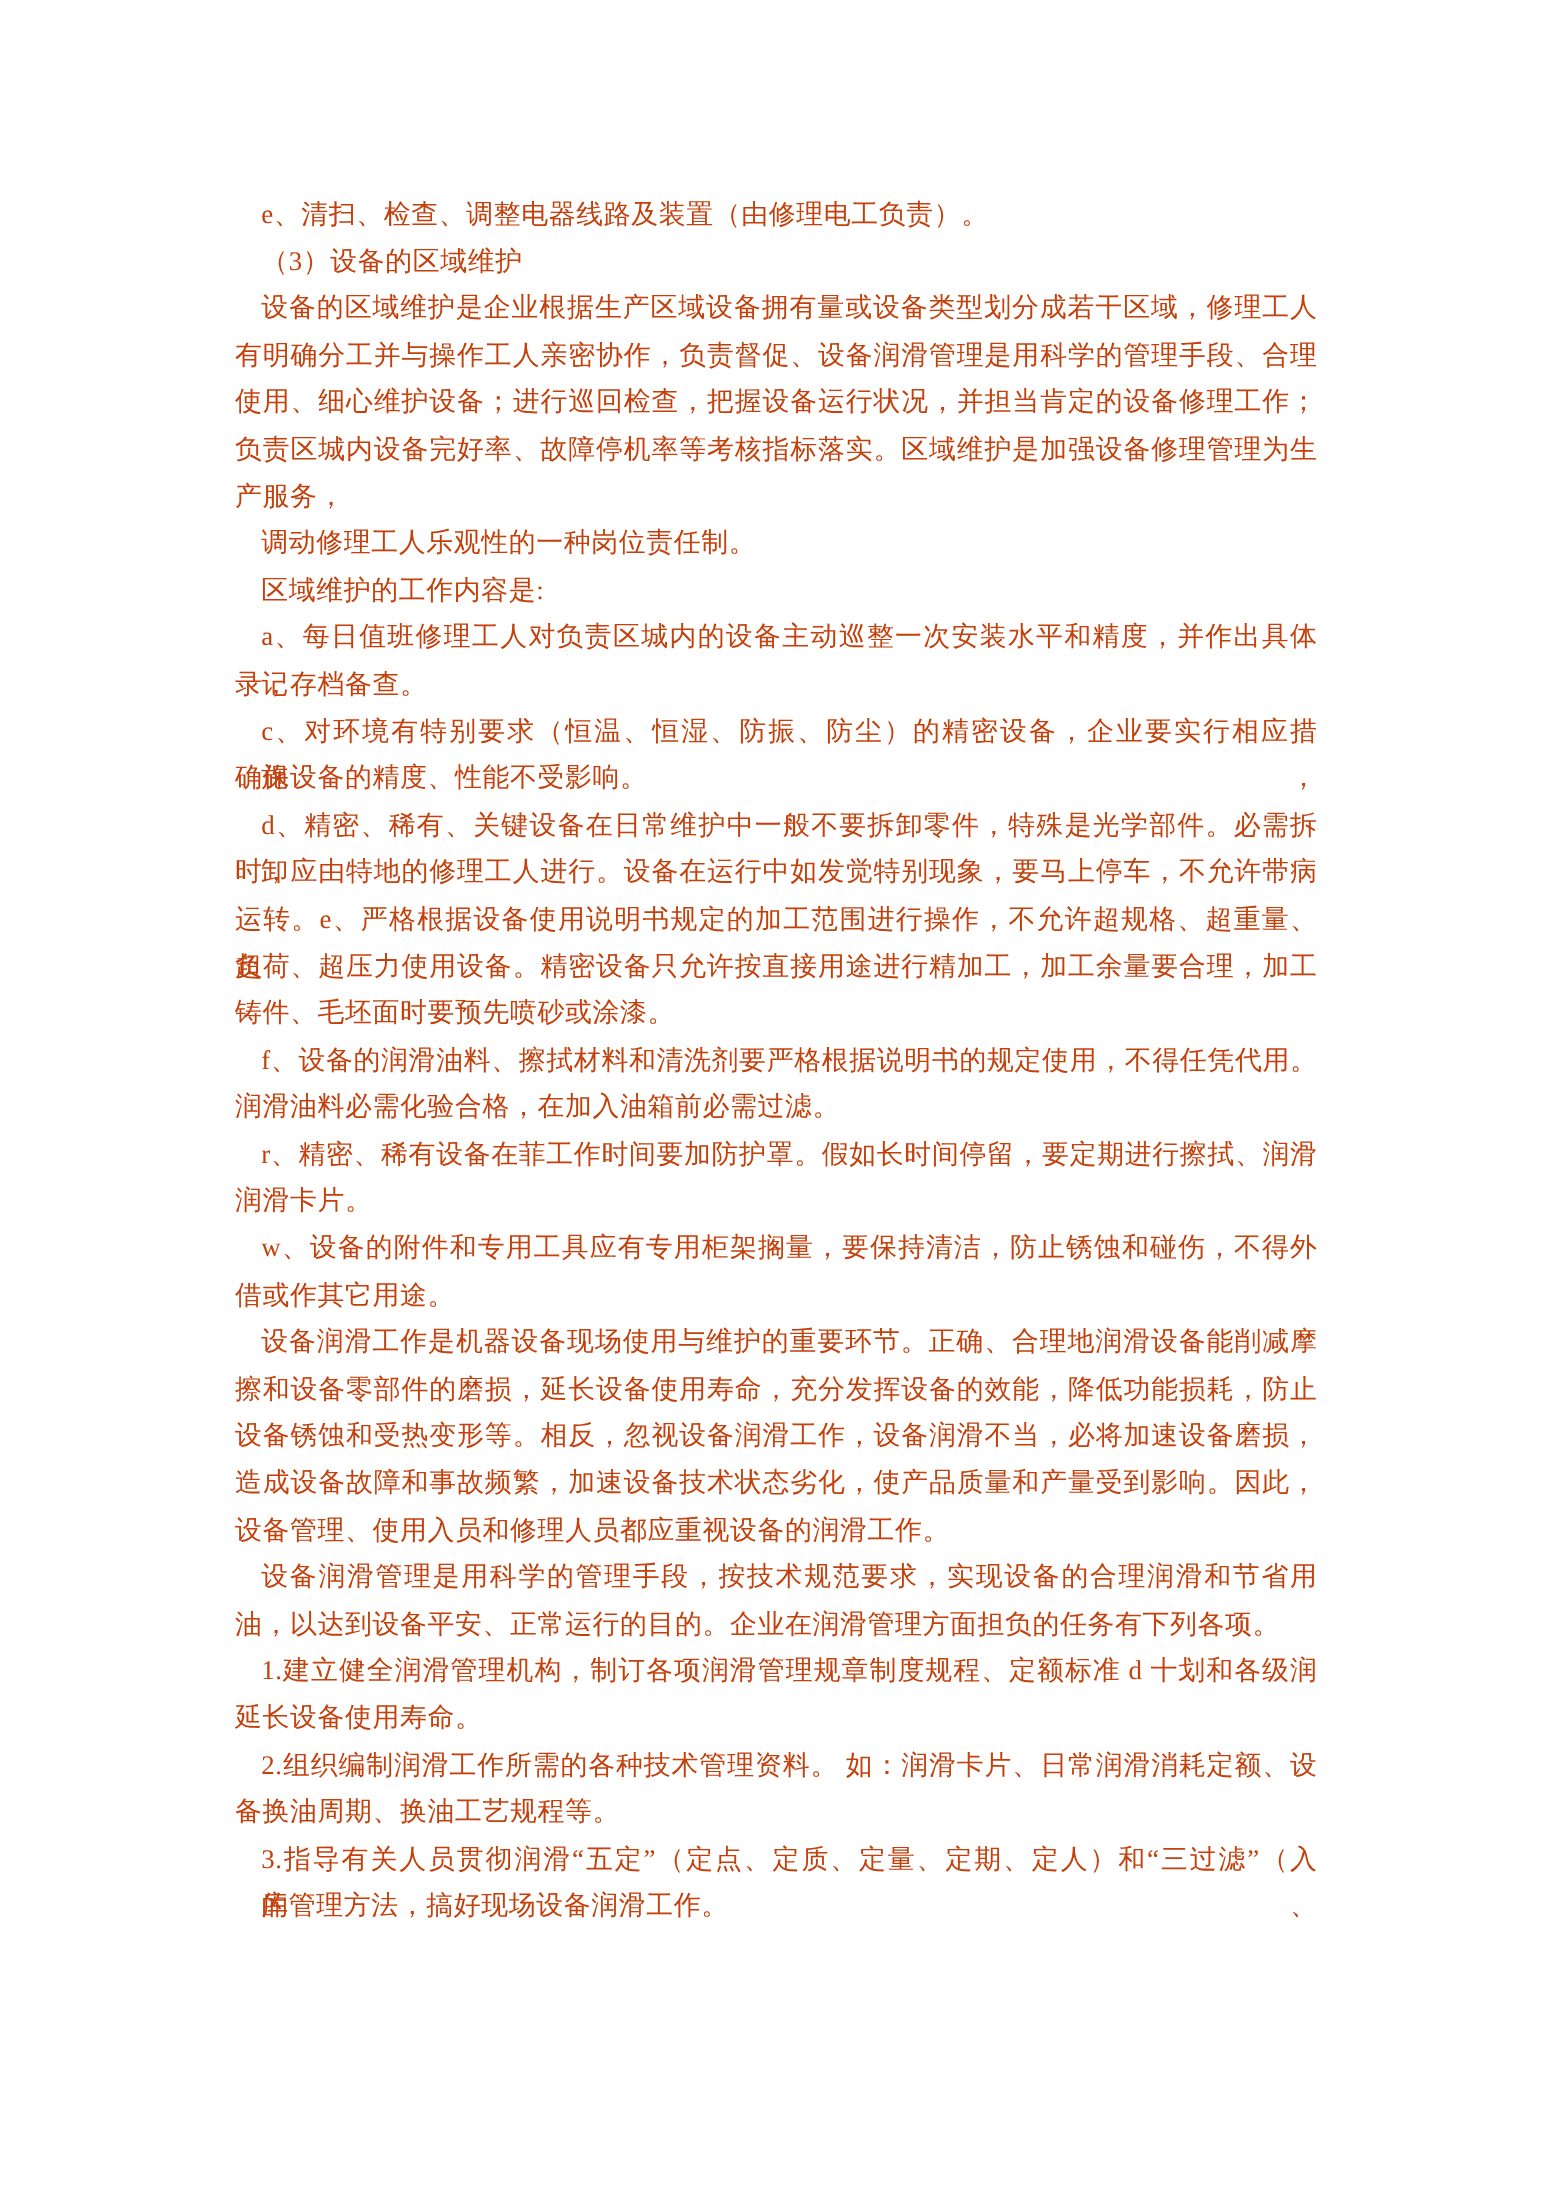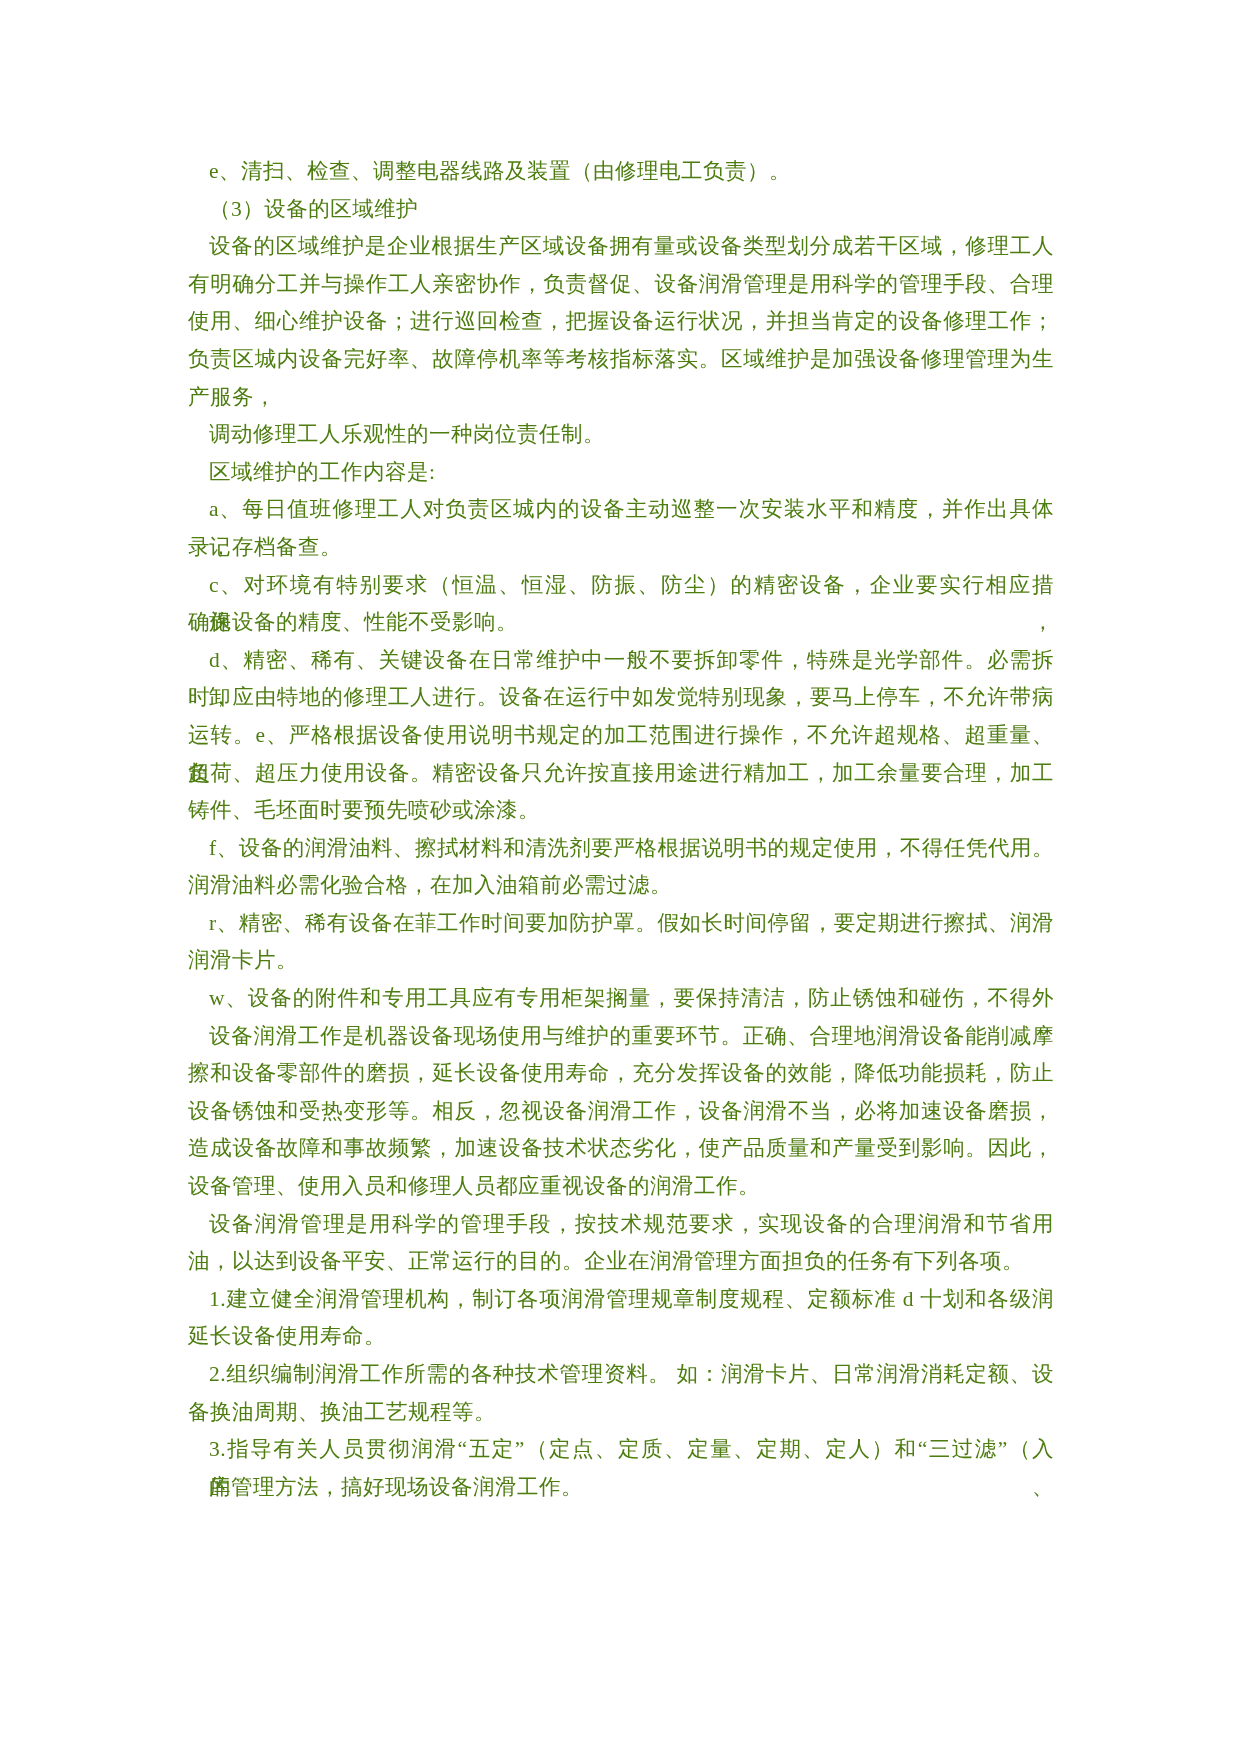--- a/index.html
+++ b/index.html
@@ -25,21 +25,21 @@
   .text-block {
     position: absolute;
     left: 188px;
     top: 153px;
     width: 866px;
   }
   .line {
     height: 37.6px;
     line-height: 37.6px;
     font-size: 21.5px;
-    color: #4d7c0f;
+    color: #c2410c;
     white-space: nowrap;
     text-align: left;
     letter-spacing: 0.5px;
   }
   .line.indent {
     padding-left: 21px;
   }
   .line.justify {
     white-space: normal;
     text-align: justify;
@@ -67,20 +67,21 @@
       <div class="line indent justify">d、精密、稀有、关键设备在日常维护中一般不要拆卸零件，特殊是光学部件。必需拆卸</div>
       <div class="line justify">时，应由特地的修理工人进行。设备在运行中如发觉特别现象，要马上停车，不允许带病</div>
       <div class="line justify">运转。e、严格根据设备使用说明书规定的加工范围进行操作，不允许超规格、超重量、超</div>
       <div class="line justify">负荷、超压力使用设备。精密设备只允许按直接用途进行精加工，加工余量要合理，加工</div>
       <div class="line">铸件、毛坯面时要预先喷砂或涂漆。</div>
       <div class="line indent justify">f、设备的润滑油料、擦拭材料和清洗剂要严格根据说明书的规定使用，不得任凭代用。</div>
       <div class="line">润滑油料必需化验合格，在加入油箱前必需过滤。</div>
       <div class="line indent justify">r、精密、稀有设备在菲工作时间要加防护罩。假如长时间停留，要定期进行擦拭、润滑</div>
       <div class="line">润滑卡片。</div>
       <div class="line indent justify">w、设备的附件和专用工具应有专用柜架搁量，要保持清洁，防止锈蚀和碰伤，不得外</div>
+      <div class="line">借或作其它用途。</div>
       <div class="line indent justify">设备润滑工作是机器设备现场使用与维护的重要环节。正确、合理地润滑设备能削减摩</div>
       <div class="line justify">擦和设备零部件的磨损，延长设备使用寿命，充分发挥设备的效能，降低功能损耗，防止</div>
       <div class="line justify">设备锈蚀和受热变形等。相反，忽视设备润滑工作，设备润滑不当，必将加速设备磨损，</div>
       <div class="line justify">造成设备故障和事故频繁，加速设备技术状态劣化，使产品质量和产量受到影响。因此，</div>
       <div class="line">设备管理、使用入员和修理人员都应重视设备的润滑工作。</div>
       <div class="line indent justify">设备润滑管理是用科学的管理手段，按技术规范要求，实现设备的合理润滑和节省用</div>
       <div class="line">油，以达到设备平安、正常运行的目的。企业在润滑管理方面担负的任务有下列各项。</div>
       <div class="line indent justify">1.建立健全润滑管理机构，制订各项润滑管理规章制度规程、定额标准 d 十划和各级润</div>
       <div class="line">延长设备使用寿命。</div>
       <div class="line indent justify">2.组织编制润滑工作所需的各种技术管理资料。 如：润滑卡片、日常润滑消耗定额、设</div>

